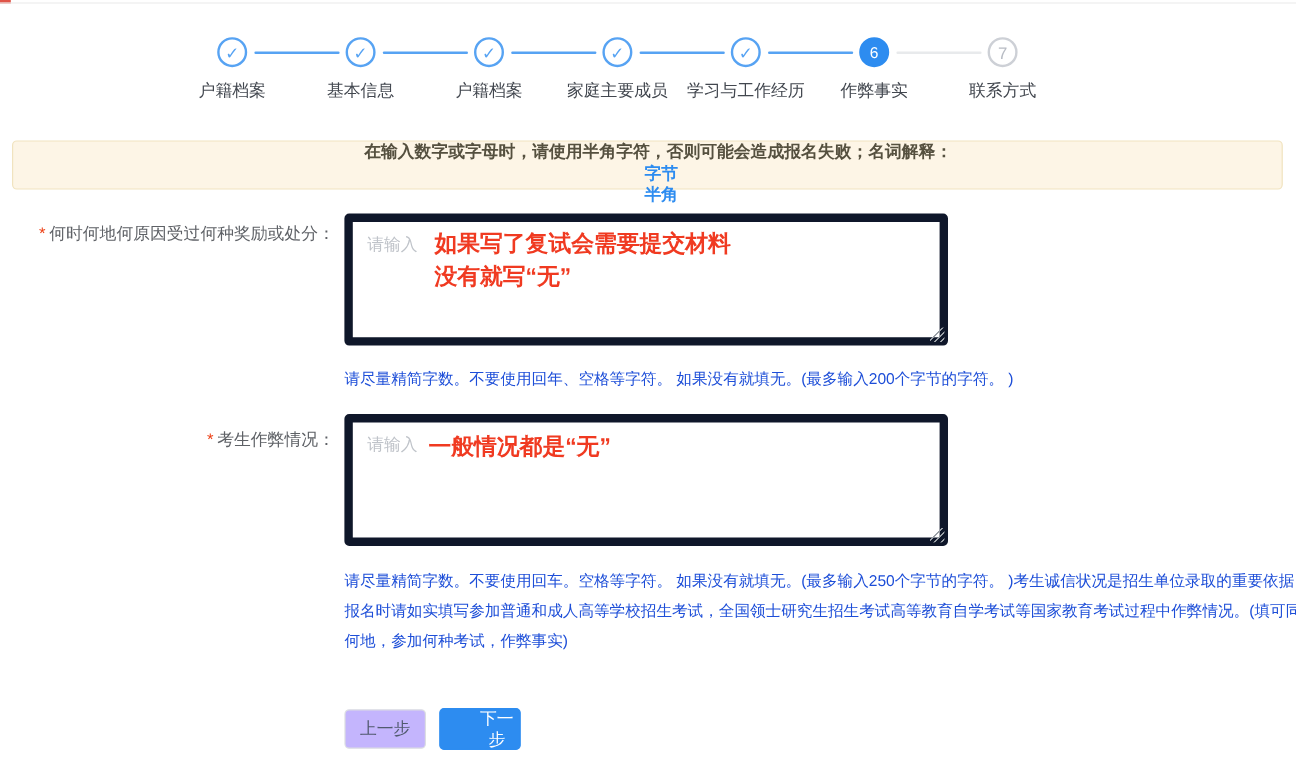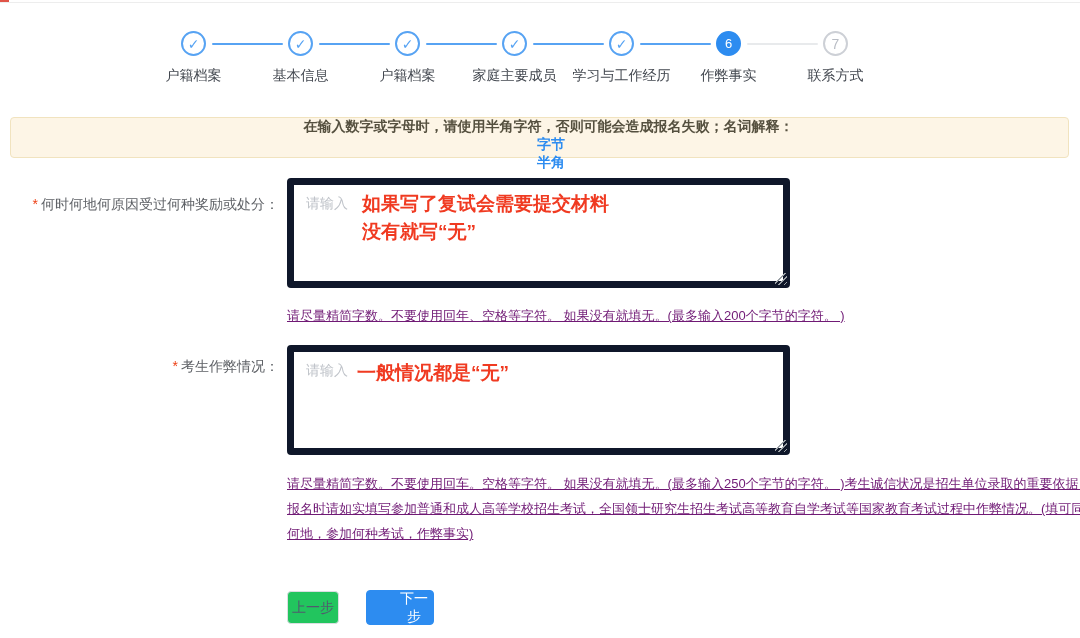--- a/index.html
+++ b/index.html
@@ -52,30 +52,30 @@
     font-family:"Liberation Sans","DejaVu Sans",sans-serif;
   }
   textarea::placeholder { color:#bfc3c9; }
   .annotation { position:absolute; color:#f03a21; font-size:19px; line-height:28px; font-weight:600; pointer-events:none; white-space:nowrap; }
   .resize-grip {
     position:absolute; right:3px; bottom:3px; width:12px; height:12px; cursor:nwse-resize;
     background:linear-gradient(135deg, transparent 40%, #9aa0a6 40%, #9aa0a6 47%, transparent 47%,
                transparent 62%, #9aa0a6 62%, #9aa0a6 69%, transparent 69%,
                transparent 84%, #9aa0a6 84%, #9aa0a6 91%, transparent 91%);
   }
-  .helper { position:absolute; left:287px; font-size:13px; color:#701a75; white-space:nowrap;text-decoration:underline; }
+  .helper { position:absolute; left:287px; font-size:13px; color:#1d4ed8; white-space:nowrap; }
   .helper .ln { line-height:25px; }
 
   
   .btn {
     position:absolute; height:33px; border-radius:4px; font-size:14px;
     display:flex; align-items:center; justify-content:center; cursor:pointer;
     font-family:"Liberation Sans","DejaVu Sans",sans-serif;
   }
-  .btn-prev { left:287px; top:591px; width:52px; background:#22c55e; border:1px solid #dcdee2; color:#515a6e; }
+  .btn-prev { left:287px; top:591px; width:68px; background:#c4b5fd; border:1px solid #dcdee2; color:#515a6e; }
   .btn-next { left:366px; top:590px; width:68px; height:35px; background:#2d8cf0; border:1px solid #2d8cf0; color:#fff;padding-left:28px; }
 </style>
 </head>
 <body>
 
 <div class="page">
   <div class="top-red"></div>
   <div class="top-line"></div>
 
   <div class="steps">
@@ -109,21 +109,21 @@
     </div>
   </div>
 
   <div class="notice">
     <span>在输入数字或字母时，请使用半角字符，否则可能会造成报名失败；名词解释：</span>
     <a>字节</a>
     <a>半角</a>
     <span class="suffix">。</span>
   </div>
 
-  <div class="field-label" style="top:196px;">
+  <div class="field-label" style="top:186px;">
     <span class="star">*</span><span>何时何地何原因受过何种奖励或处分：</span>
   </div>
   <div class="ta-wrap" style="top:178px;">
     <textarea placeholder="请输入" style=""></textarea>
     <div class="annotation" style="left:75px; top:12px;">
       <div>如果写了复试会需要提交材料</div>
       <div>没有就写“无”</div>
     </div>
     <div class="resize-grip"></div>
   </div>

